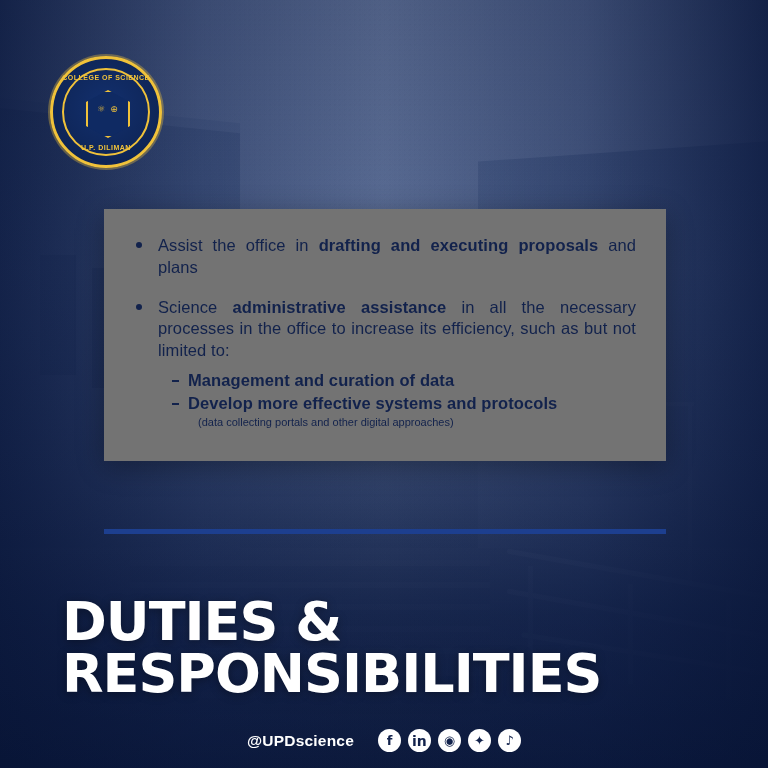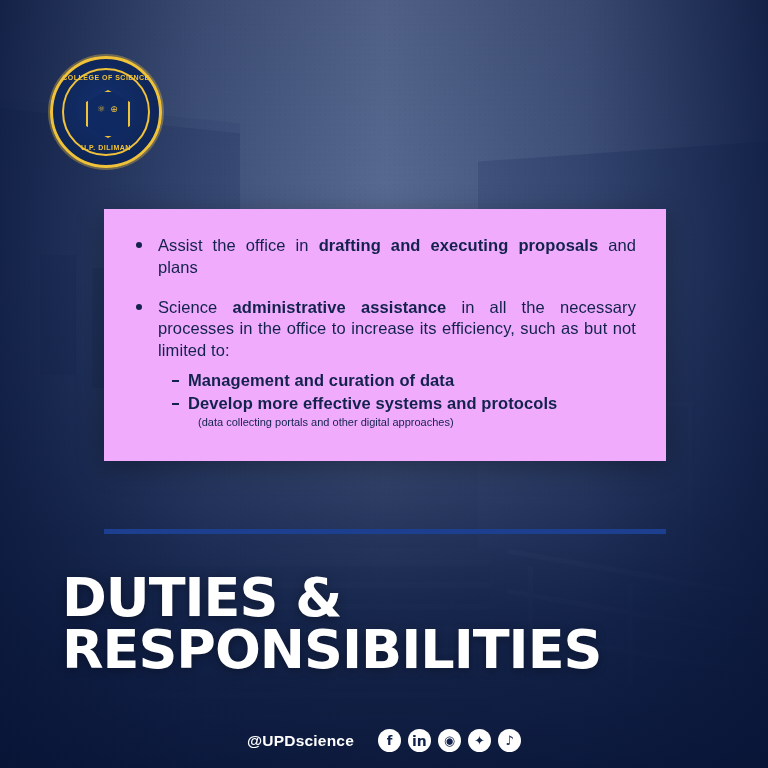--- a/index.html
+++ b/index.html
@@ -171,21 +171,21 @@
     font-weight: bold;
     letter-spacing: .5px;
   }
   .seal .txt-top { top: 18px; }
   .seal .txt-bot { bottom: 17px; }
   
   .card {
     position: absolute;
     left: 104px; top: 209px;
     width: 562px;
-    background: #f0abfc;
+    background: #737373;
     box-shadow: 0 6px 26px rgba(0,0,0,.30);
     padding: 26px 30px 30px 28px;
     box-sizing: border-box;
   }
   .card-accent {
     position: absolute;
     left: 104px; top: 529px;
     width: 562px; height: 5px;
     background: #1d3f8f;
   }
@@ -233,21 +233,21 @@
     display: block;
     font-weight: normal;
     font-size: 11px;
     padding-left: 10px;
     letter-spacing: 0;
   }
   .spread { text-align: justify; }
   
   .headline {
     position: absolute;
-    left: 62px; top: 572px;
+    left: 62px; top: 596px;
     width: 660px;
     color: #ffffff;
     font-size: 54px;
     font-weight: bold;
     line-height: .96;
     letter-spacing: -1px;
     text-transform: uppercase;
     font-family: "DejaVu Sans", sans-serif;
     text-shadow: 0 2px 10px rgba(0,0,0,.35);
   }

